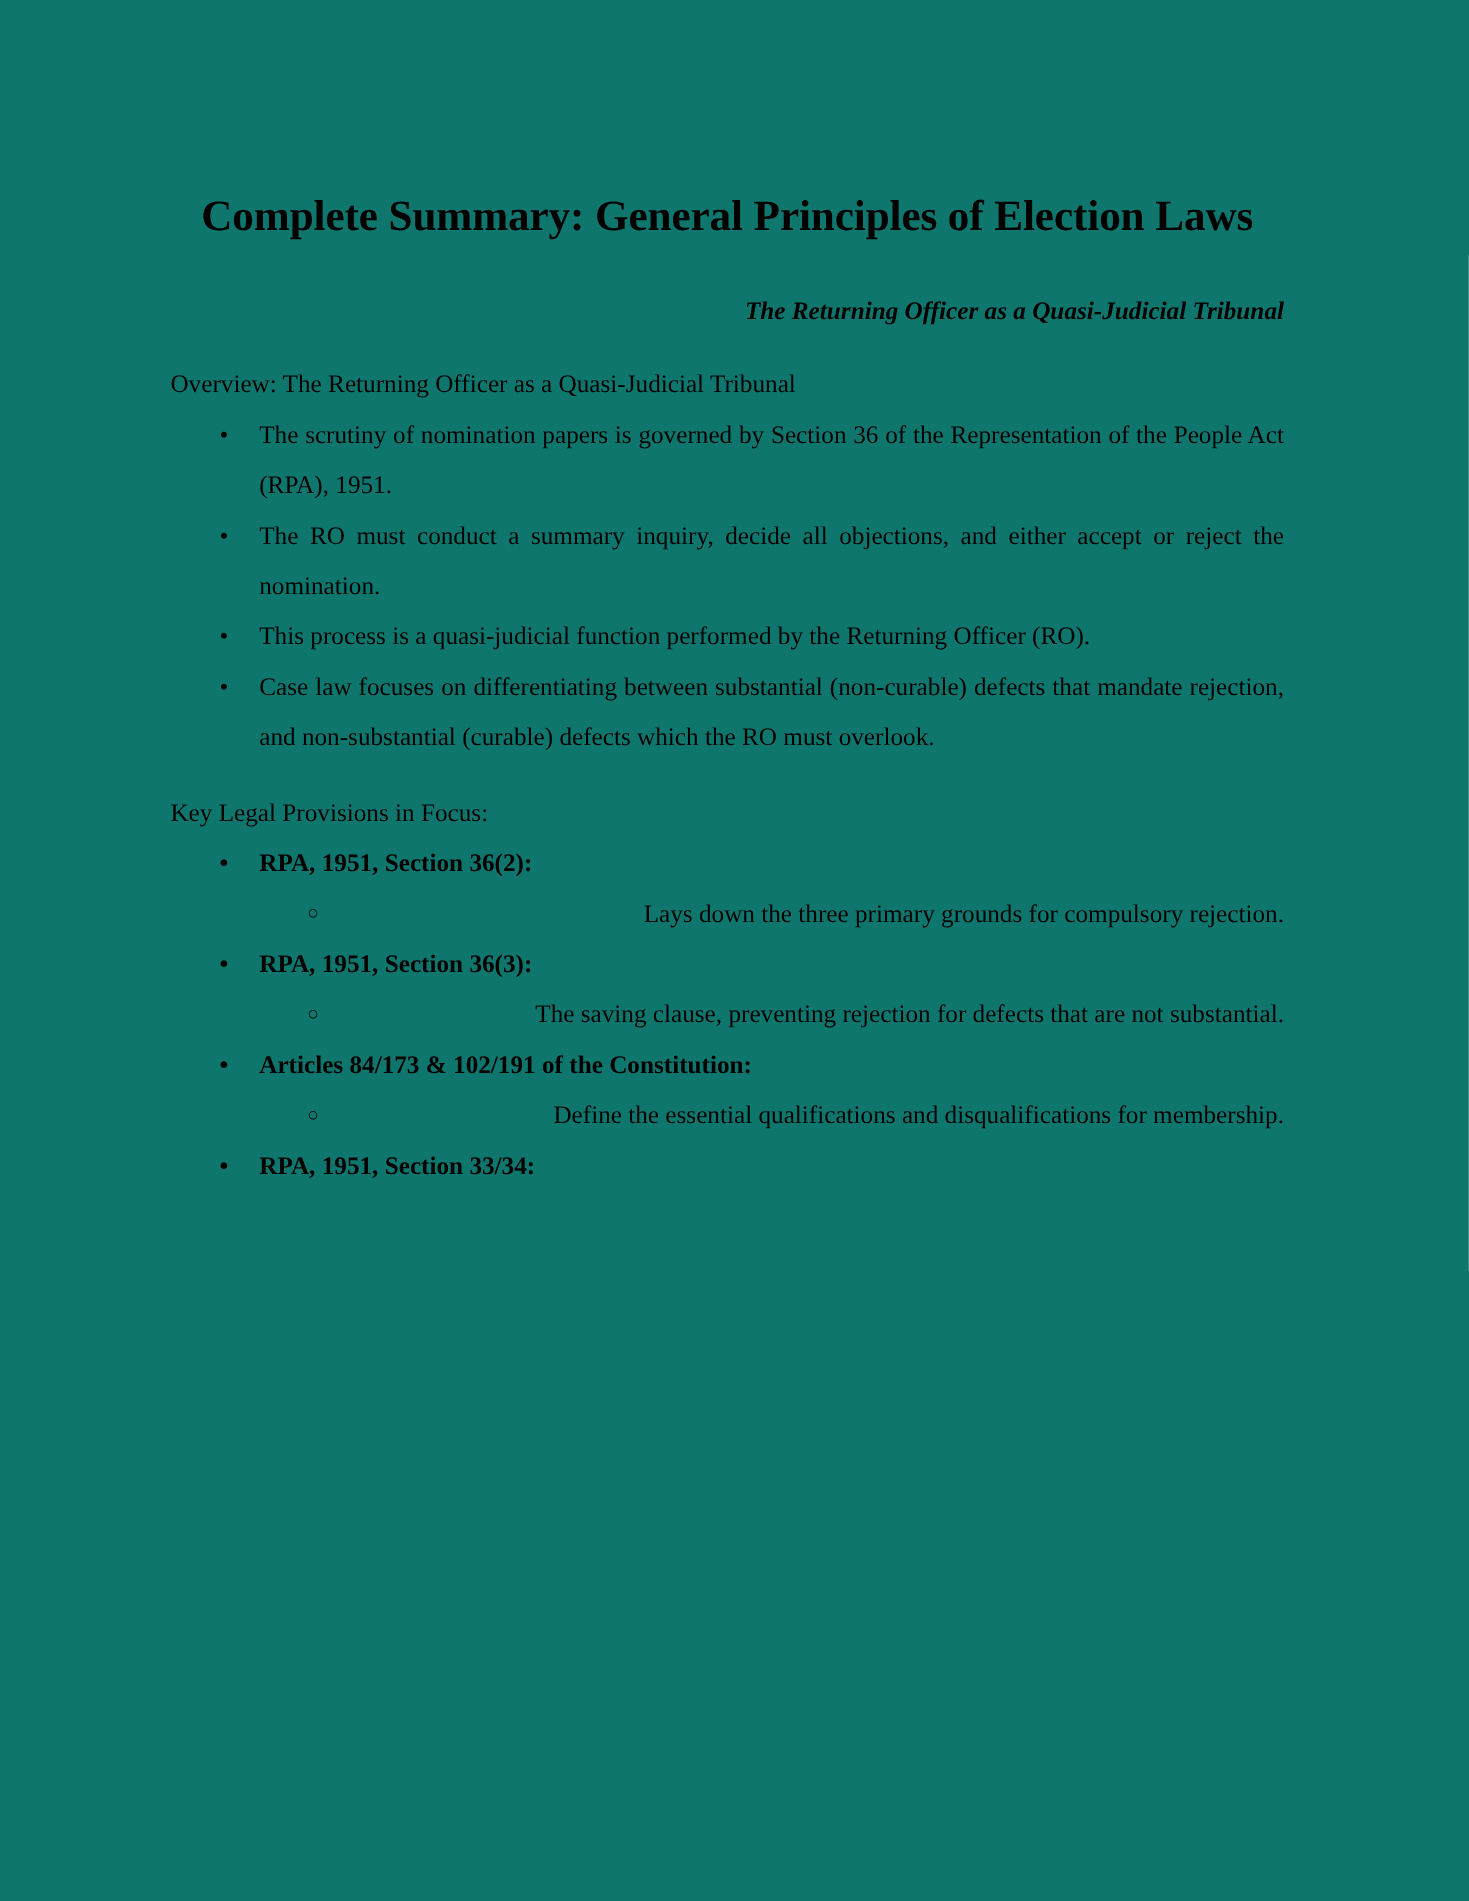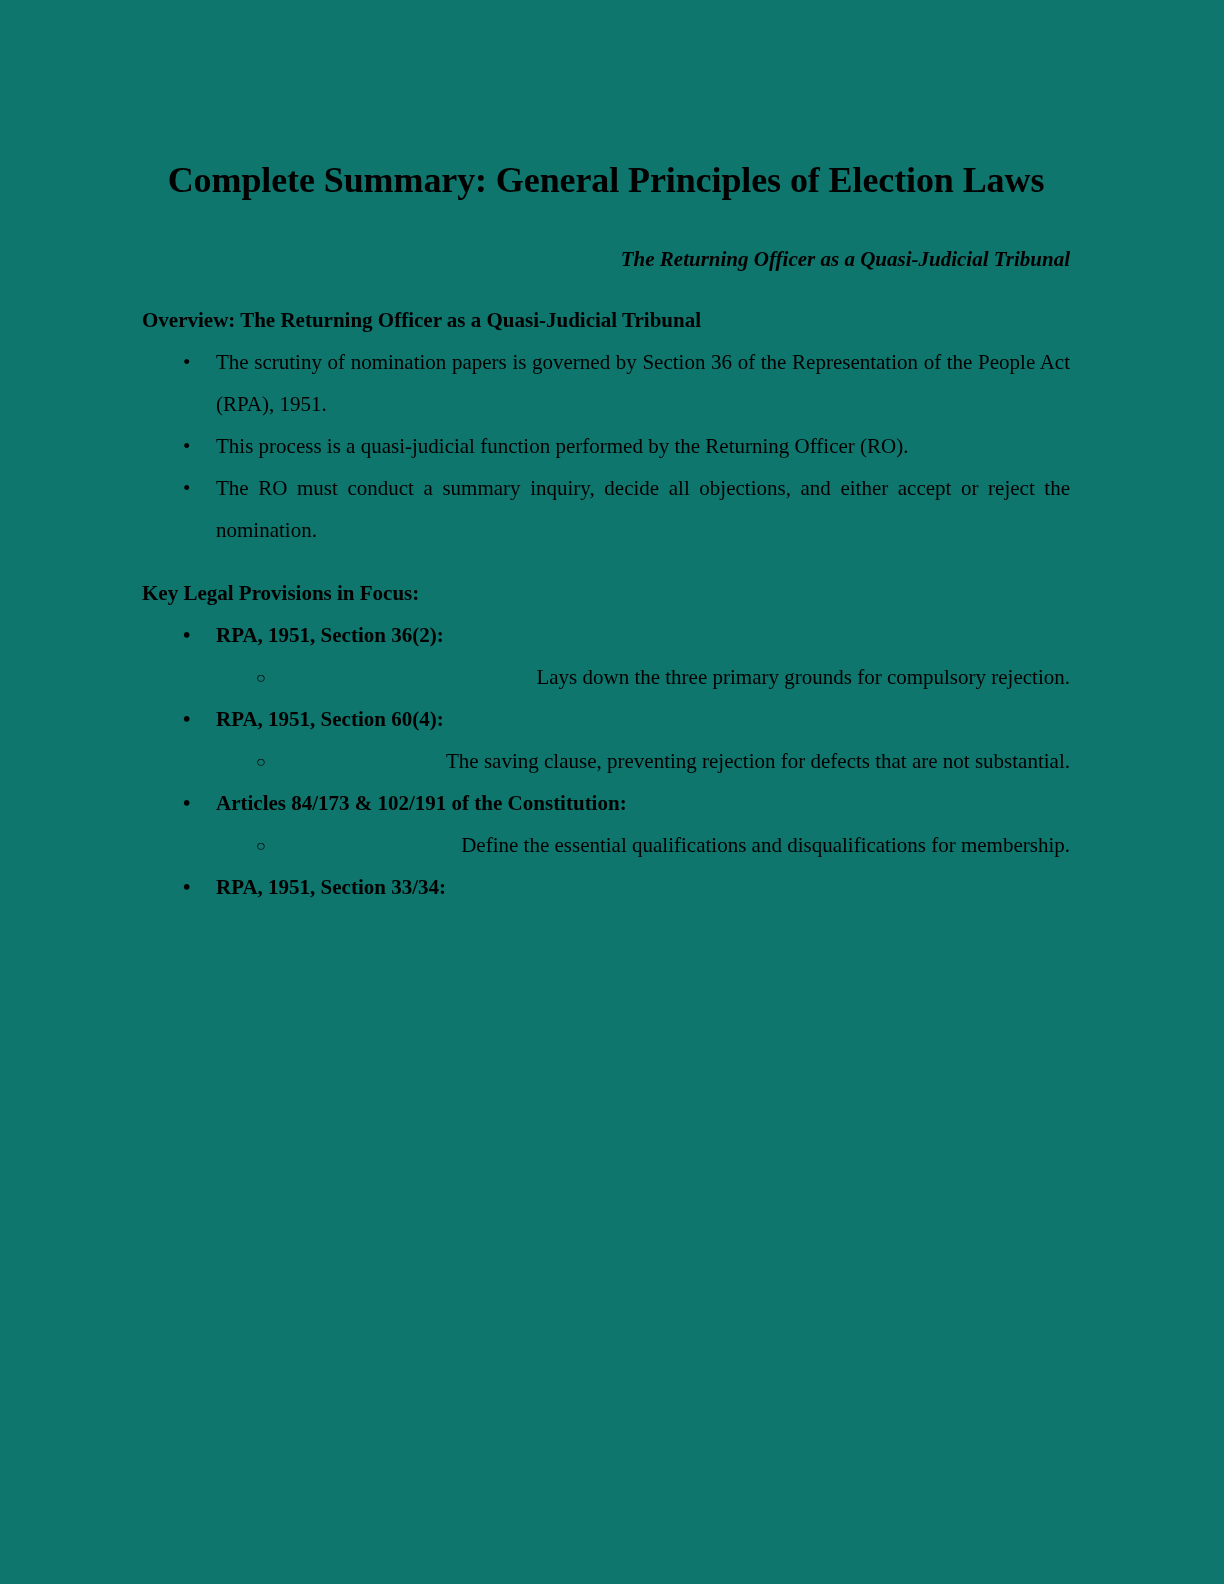--- a/index.html
+++ b/index.html
@@ -49,21 +49,21 @@
     font-style: italic;
     text-align: right;
     line-height: 42px;
     margin: 0;
     padding-top: 21px;
   }
 
   
   .section-heading {
     font-size: 21px;
-    font-weight: bold;
+    font-weight: normal;
     line-height: 42px;
     margin: 0;
     text-align: left;
   }
   .heading-overview { padding-top: 19px; }
   .heading-provisions { padding-top: 21px; }
 
   
   ul.level1 {
     list-style: none;
@@ -128,35 +128,36 @@
       <span>Complete Summary: General Principles of Election</span>
       <span>Laws</span>
     </h1>
 
     <p class="doc-subtitle">The Returning Officer as a Quasi-Judicial Tribunal</p>
 
     <h2 class="section-heading heading-overview">Overview: The Returning Officer as a Quasi-Judicial Tribunal</h2>
 
     <ul class="level1 overview-list" id="overview-list">
         <li><span>The scrutiny of nomination papers is governed by </span><b>Section 36</b><span> of the </span><b>Representation of the People Act (RPA), 1951</b><span>.</span></li>
+        <li><span>The RO must conduct a summary inquiry, decide all objections, and either accept or reject the nomination.</span></li>
         <li><span>This process is a </span><b>quasi-judicial function</b><span> performed by the </span><b>Returning Officer (RO)</b><span>.</span></li>
-        <li><span>The RO must conduct a summary inquiry, decide all objections, and either accept or reject the nomination.</span></li>
+        <li><span>Case law focuses on differentiating between </span><b>substantial (non-curable) defects</b><span> that mandate rejection, and </span><b>non-substantial (curable) defects</b><span> which the RO must overlook.</span></li>
       </ul>
 
     <h2 class="section-heading heading-provisions">Key Legal Provisions in Focus:</h2>
 
     <div id="provisions-list">
         <ul class="level1 prov-item">
           <li class="bold-item">RPA, 1951, Section 36(2):</li>
         </ul>
         <ul class="level2 prov-sub">
           <li>Lays down the three primary grounds for compulsory rejection.</li>
         </ul>
         <ul class="level1 prov-item">
-          <li class="bold-item">RPA, 1951, Section 60(4):</li>
+          <li class="bold-item">RPA, 1951, Section 36(3):</li>
         </ul>
         <ul class="level2 prov-sub">
           <li>The saving clause, preventing rejection for defects that are not substantial.</li>
         </ul>
         <ul class="level1 prov-item">
           <li class="bold-item">Articles 84/173 &amp; 102/191 of the Constitution:</li>
         </ul>
         <ul class="level2 prov-sub">
           <li>Define the essential qualifications and disqualifications for membership.</li>
         </ul>

